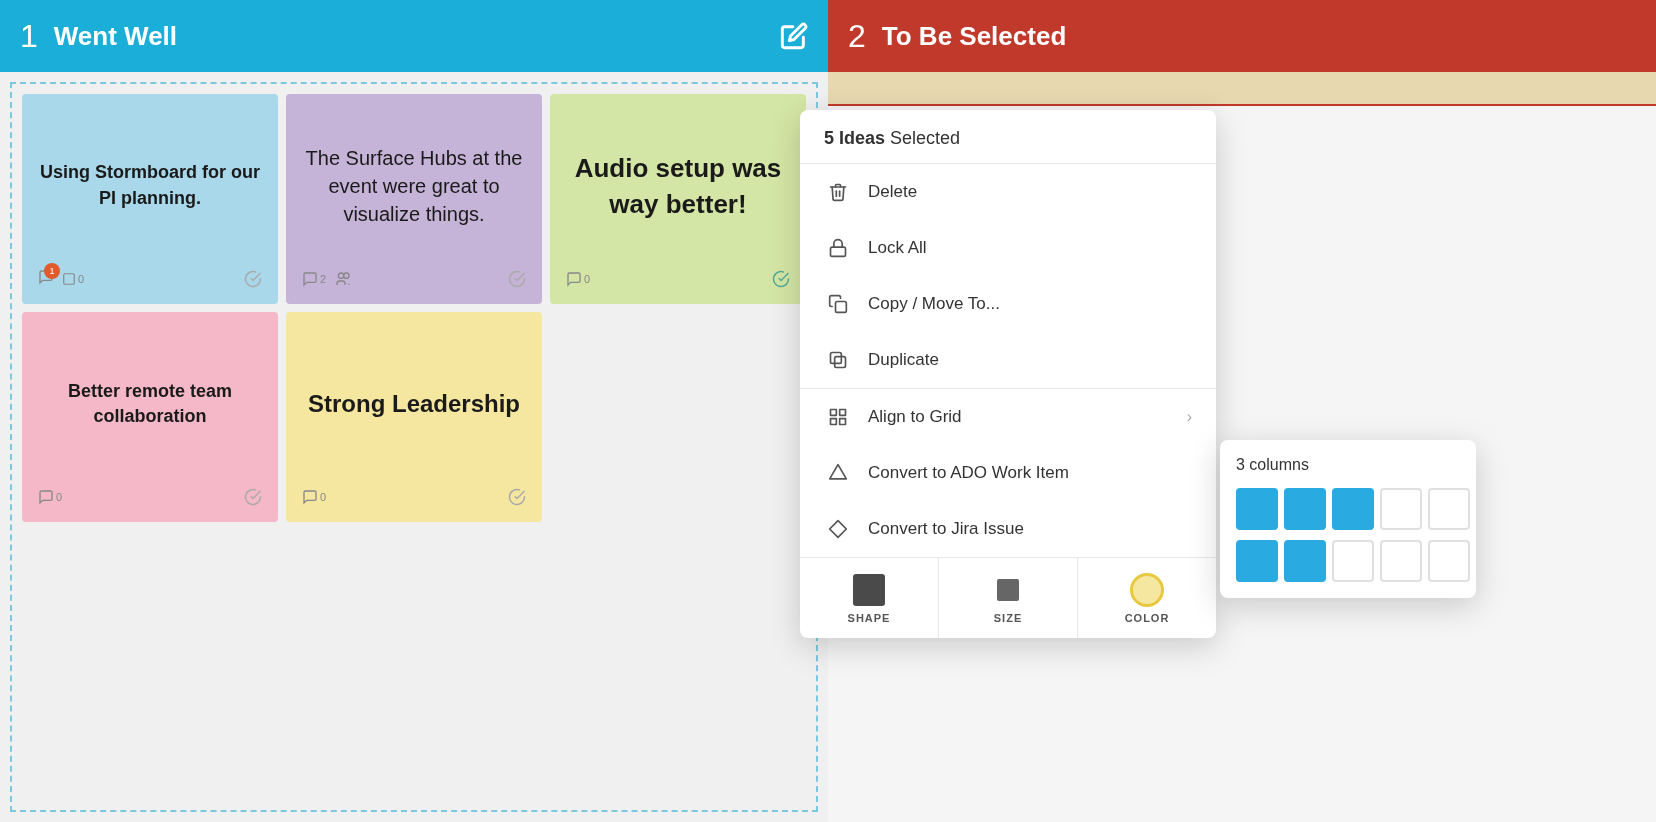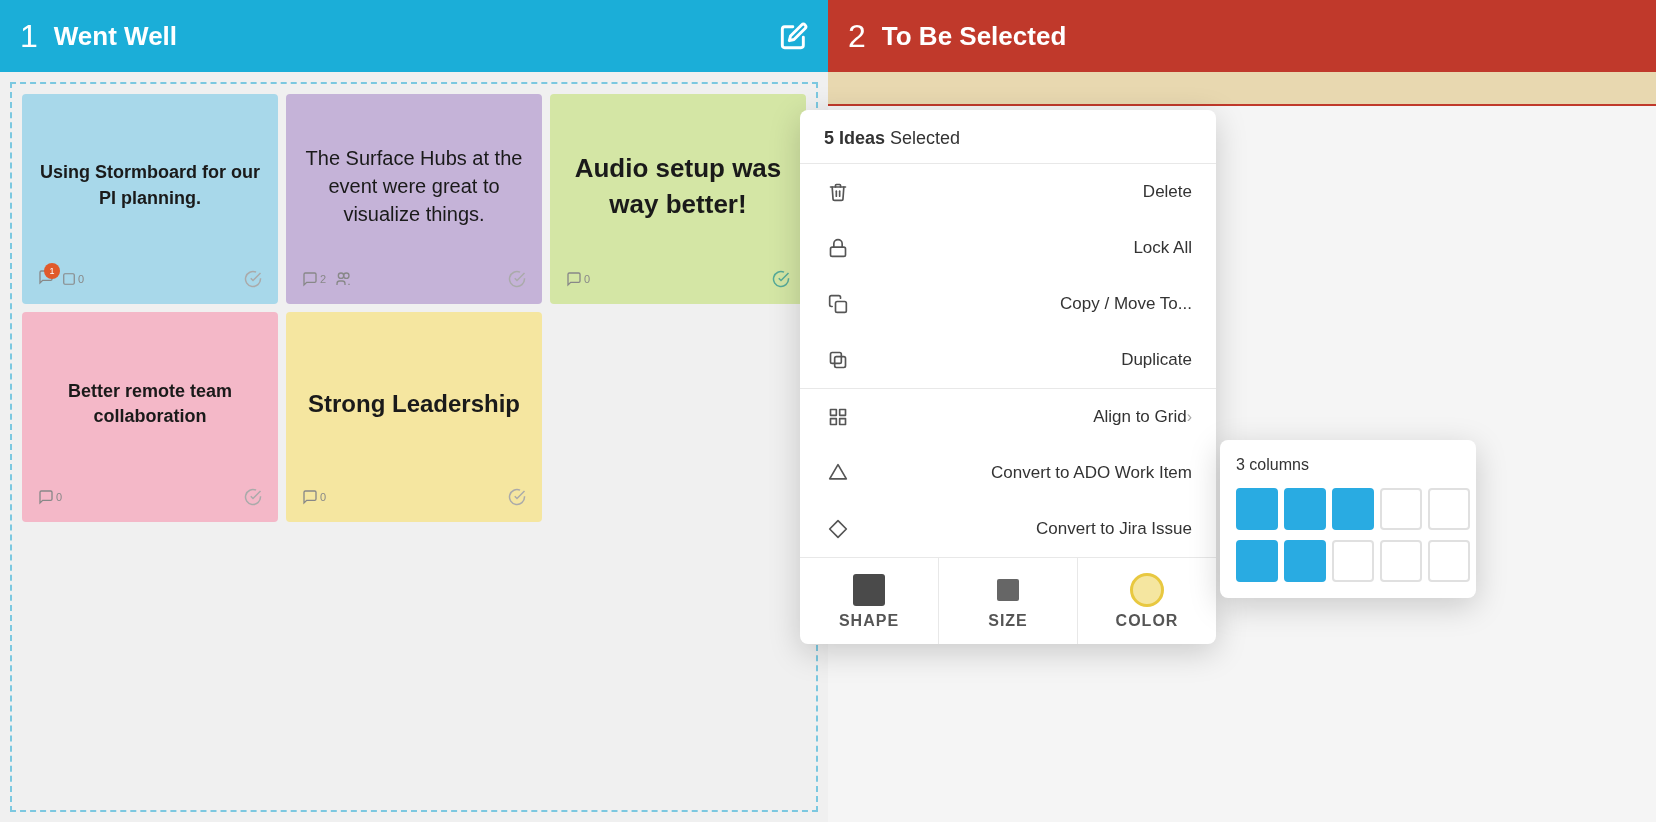--- a/index.html
+++ b/index.html
@@ -220,21 +220,20 @@
     }
 
     .context-menu-item {
       display: flex;
       align-items: center;
       padding: 14px 24px;
       cursor: pointer;
       font-size: 17px;
       color: #333;
       transition: background 0.1s;
-      text-align: right;
     }
 
     .context-menu-item-icon {
       width: 28px;
       height: 28px;
       margin-right: 16px;
       display: flex;
       align-items: center;
       justify-content: center;
       color: #555;
@@ -278,21 +277,21 @@
 
     .footer-item-icon {
       width: 36px;
       height: 36px;
       display: flex;
       align-items: center;
       justify-content: center;
     }
 
     .footer-item-label {
-      font-size: 16px;
+      font-size: 11px;
       font-weight: 600;
       letter-spacing: 1px;
       color: #555;
       text-transform: uppercase;
     }
 
     
     .shape-square {
       width: 32px;
       height: 32px;

